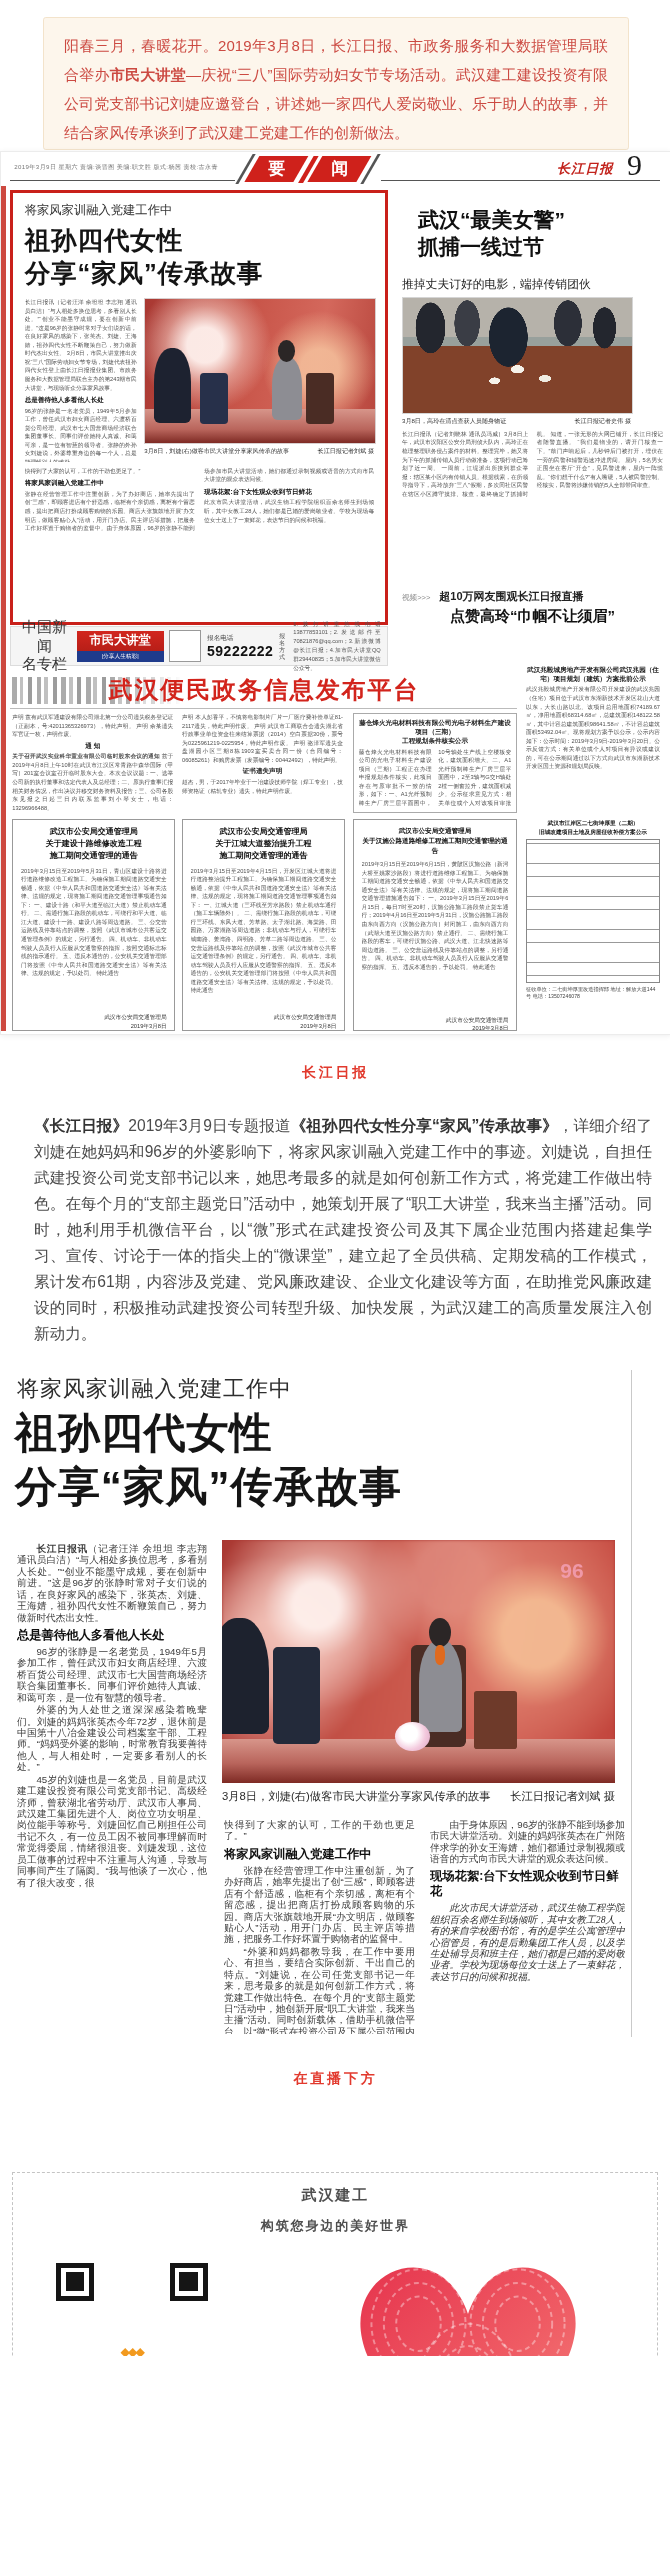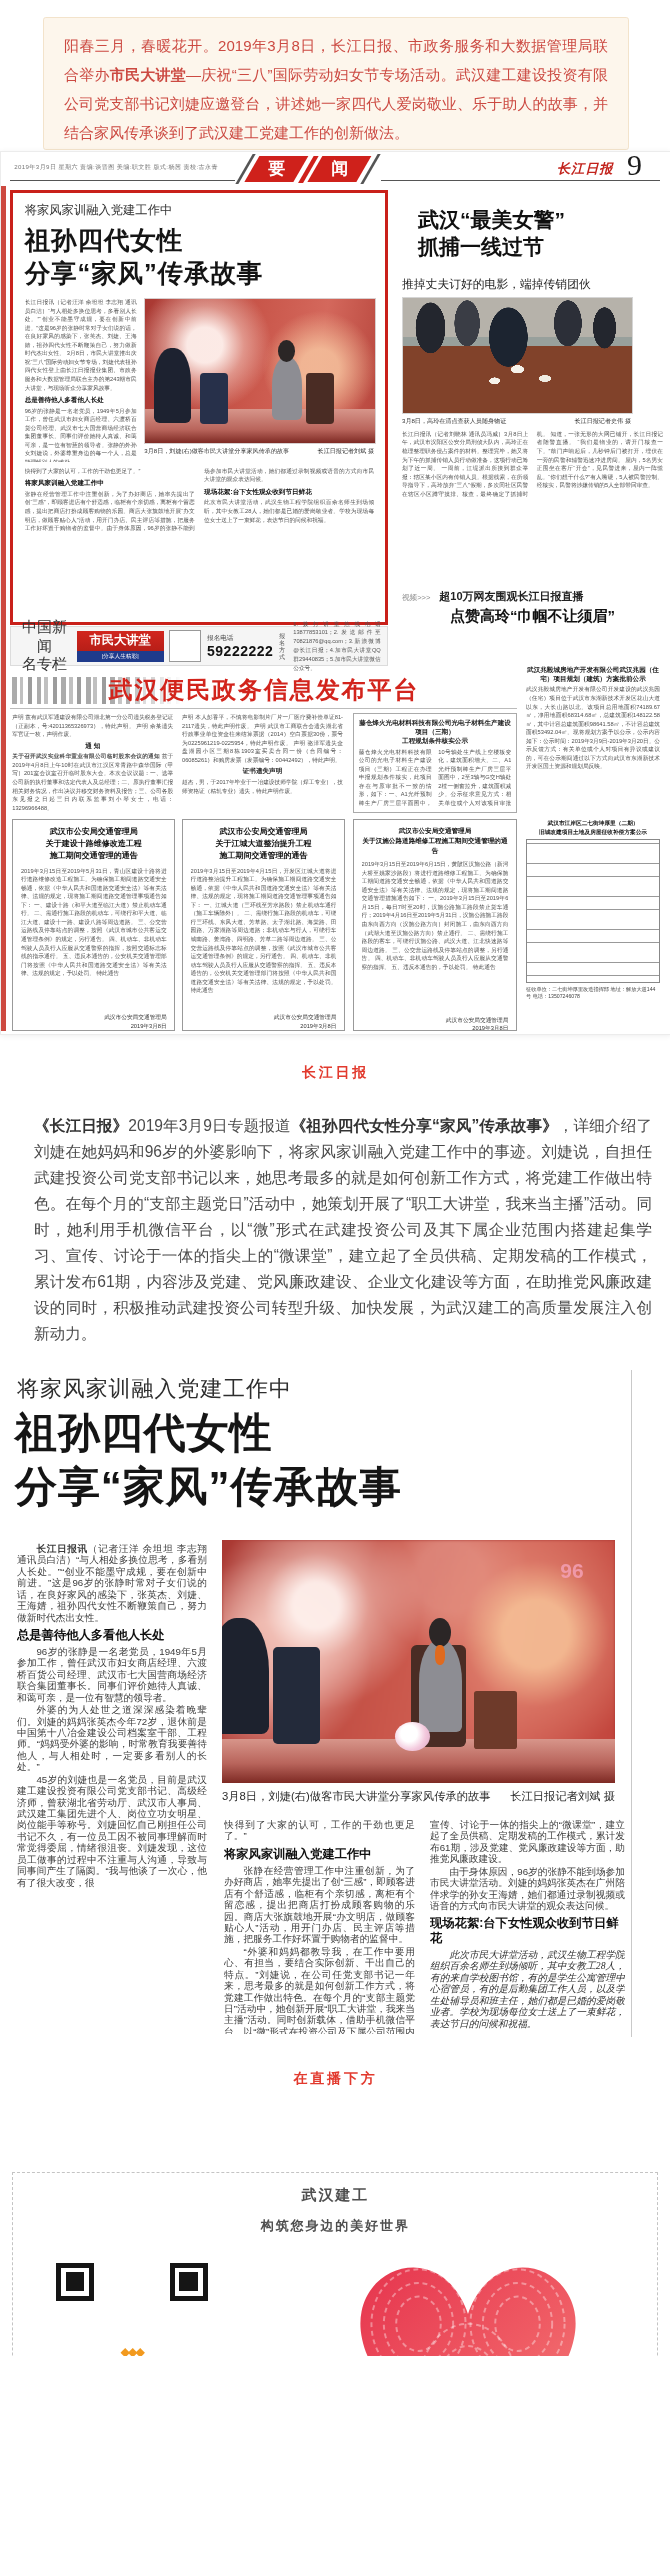--- a/index.html
+++ b/index.html
@@ -384,21 +384,20 @@
       <p>外婆的为人处世之道深深感染着晚辈们。刘婕的妈妈张英杰今年72岁，退休前是中国第十八冶金建设公司档案室干部、工程师。“妈妈受外婆的影响，时常教育我要善待他人，与人相处时，一定要多看别人的长处。”</p>
       <p>45岁的刘婕也是一名党员，目前是武汉建工建设投资有限公司党支部书记、高级经济师，曾获湖北省劳动厅、武汉市人事局、武汉建工集团先进个人、岗位立功女明星、岗位能手等称号。刘婕回忆自己刚担任公司书记不久，有一位员工因不被同事理解而时常觉得委屈，情绪很沮丧。刘婕发现，这位员工做事的过程中不注重与人沟通，导致与同事间产生了隔阂。“我与他谈了一次心，他有了很大改变，很</p>
     </div>
     <div class="bcol col2">
       <p class="noind">快得到了大家的认可，工作的干劲也更足了。”</p>
       <h4>将家风家训融入党建工作中</h4>
       <p>张静在经营管理工作中注重创新，为了办好商店，她率先提出了创“三感”，即顾客进店有个舒适感，临柜有个亲切感，离柜有个留恋感，提出把商店打扮成顾客购物的乐园。商店大张旗鼓地开展“办文明店，做顾客贴心人”活动，用开门办店、民主评店等措施，把服务工作好坏置于购物者的监督中。</p>
       <p>“外婆和妈妈都教导我，在工作中要用心、有担当，要结合实际创新、干出自己的特点。”刘婕说，在公司任党支部书记一年来，思考最多的就是如何创新工作方式，将党建工作做出特色。在每个月的“支部主题党日”活动中，她创新开展“职工大讲堂，我来当主播”活动。同时创新载体，借助手机微信平台，以“微”形式在投资公司及下属公司范围内搭建起集学习、</p>
     </div>
     <div class="bcol col3">
-      <p class="noind">宣传、讨论于一体的指尖上的“微课堂”，建立起了全员供稿、定期发稿的工作模式，累计发布61期，涉及党建、党风廉政建设等方面，助推党风廉政建设。</p>
       <p>由于身体原因，96岁的张静不能到场参加市民大讲堂活动。刘婕的妈妈张英杰在广州陪伴求学的孙女王海婧，她们都通过录制视频或语音的方式向市民大讲堂的观众表达问候。</p>
       <h4>现场花絮:台下女性观众收到节日鲜花</h4>
       <p class="ital">此次市民大讲堂活动，武汉生物工程学院组织百余名师生到场倾听，其中女教工28人，有的来自学校图书馆，有的是学生公寓管理中心宿管员，有的是后勤集团工作人员，以及学生处辅导员和班主任，她们都是已婚的爱岗敬业者。学校为现场每位女士送上了一束鲜花，表达节日的问候和祝福。</p>
     </div>
   </div>
 
   <div class="abs red-label lbl2">在直播下方</div>
 
   <div class="abs follow">
     <div class="fl-brand">武汉建工</div>

